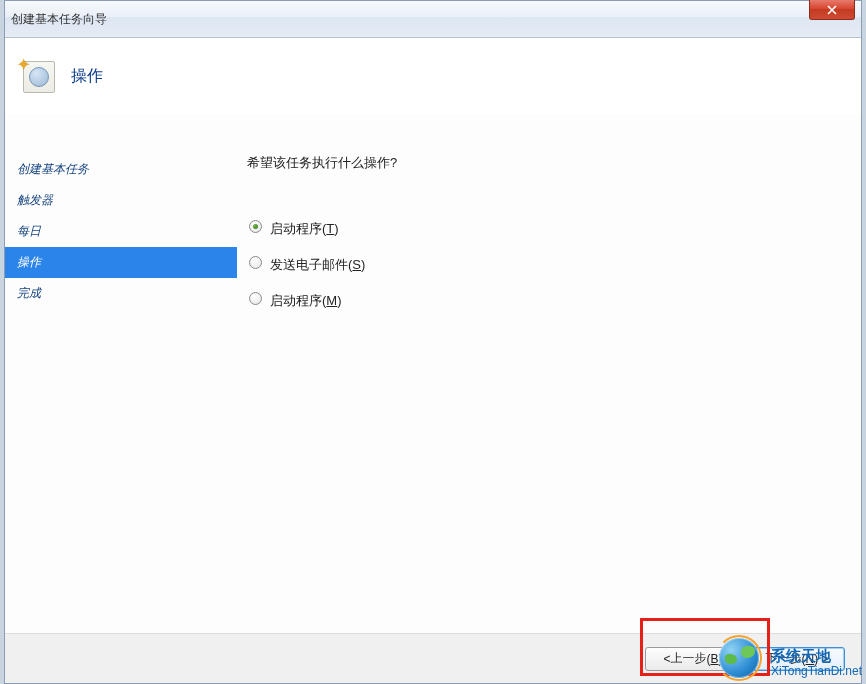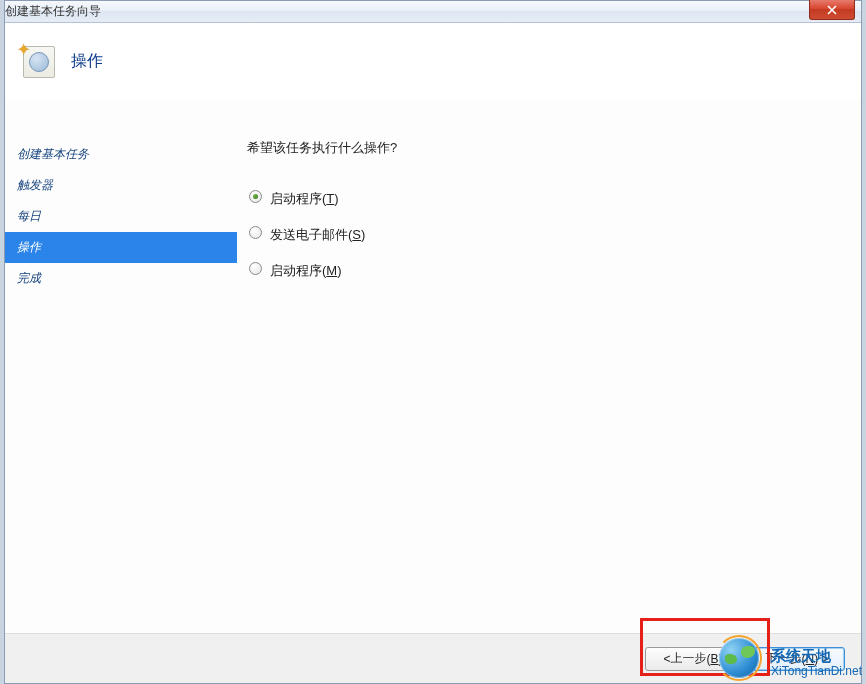--- a/index.html
+++ b/index.html
@@ -15,26 +15,27 @@
     .window {
       position: absolute;
       left: 4px;
       top: 0;
       width: 858px;
       height: 684px;
       background: #fff;
       border: 1px solid #8a9db5;
     }
     .titlebar {
-      height: 22px;
+      height: 37px;
       background: linear-gradient(to bottom, #f6f9fd 0%, #eaf0f8 45%, #dce6f2 46%, #e6ecf5 100%);
       border-bottom: 1px solid #b6c2d2;
       position: relative;
       display: flex;
       align-items: center;
+      padding-left: 6px;
     }
     .titlebar-title {
       color: #333;
       font-size: 12px;
     }
     .close-btn {
       position: absolute;
       right: 6px;
       top: -1px;
       width: 46px;
@@ -112,21 +113,21 @@
     }
     .sidebar-item.indent { }
     .main {
       flex: 1;
       padding: 40px 10px 10px 10px;
       background: #fdfdfd;
     }
     .question {
       color: #222;
       font-size: 13px;
-      margin-bottom: 33px;
+      margin-bottom: 48px;
     }
     .radio-group { display: flex; flex-direction: column; gap: 18px; padding-left: 2px;}
     .radio-row { display: flex; align-items: flex-start; gap: 8px; }
     .radio {
       width: 13px; height: 13px;
       border-radius: 50%;
       border: 1px solid #8a8a8a;
       background: radial-gradient(circle at 35% 30%, #fff, #e5e5e5);
       display: flex; align-items: center; justify-content: center;
       cursor: pointer;

